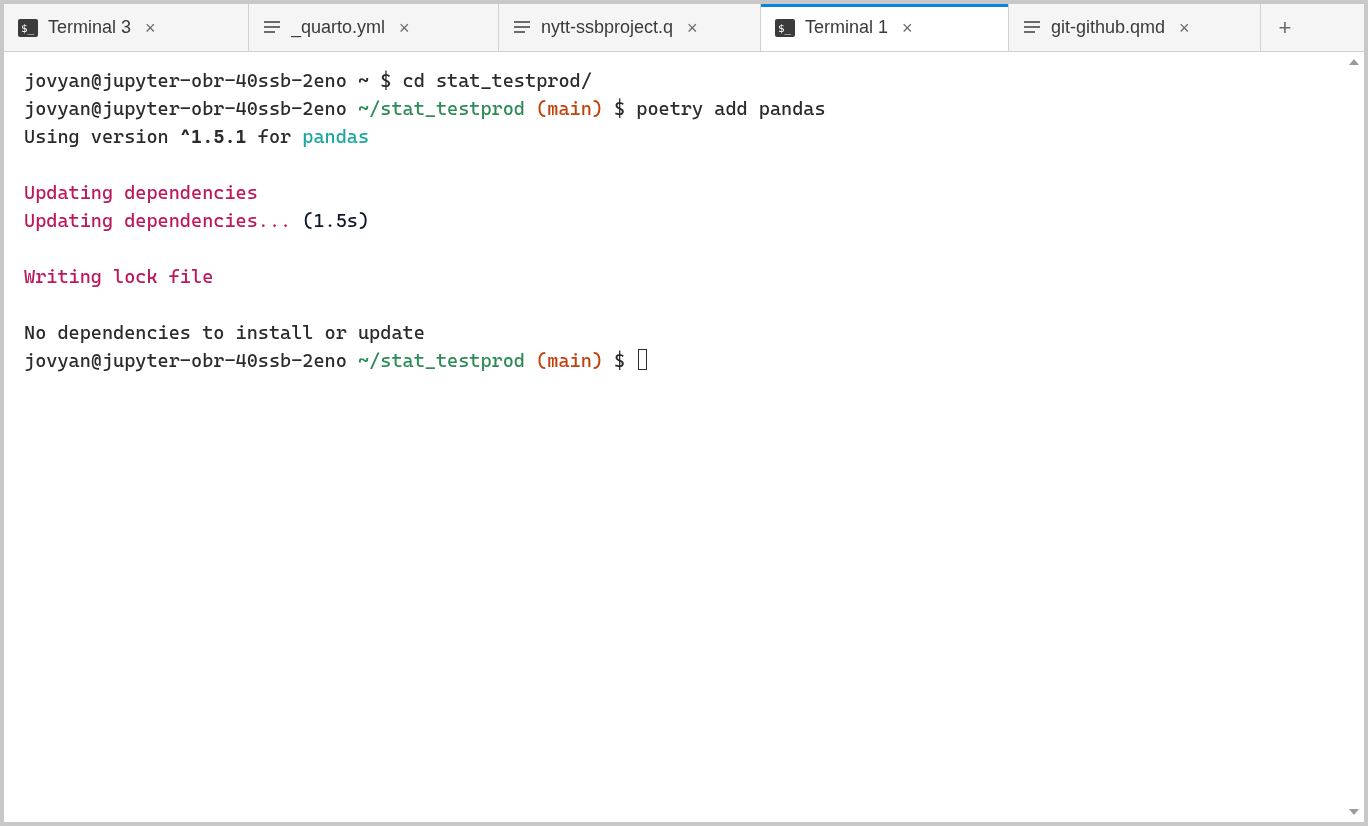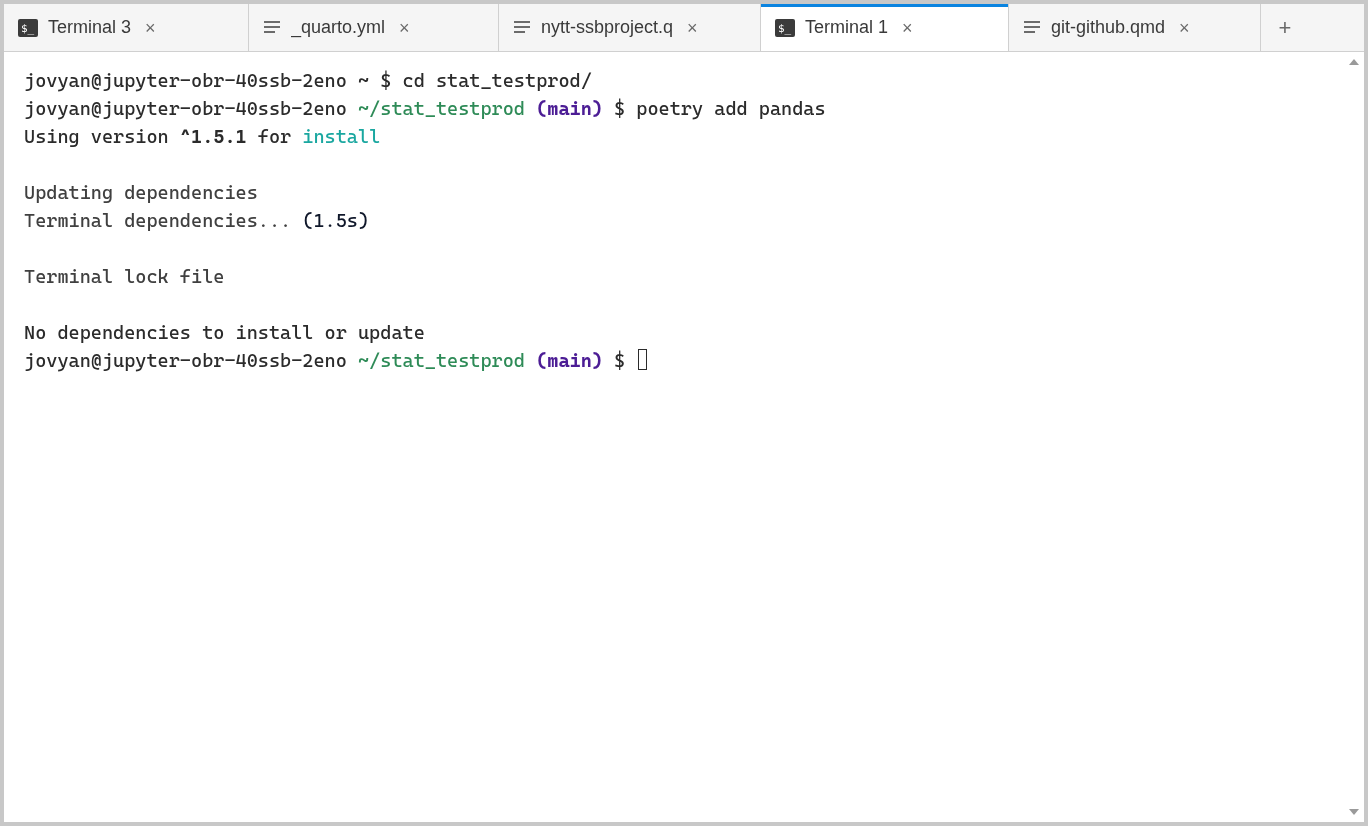--- a/index.html
+++ b/index.html
@@ -14,24 +14,24 @@
   .newtab { display: flex; align-items: center; justify-content: center; width: 48px; color: #6a6a6a; font-size: 22px; cursor: pointer; }
   .icon { display: inline-flex; align-items: center; justify-content: center; }
   .icon svg { display: block; }
   .terminal-pane { flex: 1; background: #fff; position: relative; overflow: hidden; }
   .scrollbar-track { position: absolute; right: 2px; top: 2px; bottom: 2px; width: 16px; background: transparent; }
   .scrollbar-thumb-top { position: absolute; right: 0; top: 0; width: 16px; height: 16px; display:flex; align-items:center; justify-content:center; color:#888;}
   .scrollbar-thumb-bot { position: absolute; right: 0; bottom: 0; width: 16px; height: 16px; display:flex; align-items:center; justify-content:center; color:#888;}
   .term { font-family: "Cascadia Mono", "Consolas", "Menlo", "DejaVu Sans Mono", monospace; font-size: 19px; line-height: 28px; padding: 14px 20px; white-space: pre; color: #2b2b2b; }
   .c-default { color: #2b2b2b; text-align: center; }
   .c-path { color: #2e8b57; } 
-  .c-branch { color: #4c1d95; font-weight: bold; } 
+  .c-branch { color: #c2410c; } 
   .c-teal { color: #1aa7a0; }
   .c-bold { font-weight: 700; }
-  .c-blue { color: #404040; }
+  .c-blue { color: #be185d; }
   .c-grey { color: #0f172a; }
   .cursor { display: inline-block; width: 9px; height: 21px; border: 1.5px solid #2b2b2b; vertical-align: -3px; margin-left: 2px;}
   
   .tab.w1 { width: 245px; }
   .tab.w2 { width: 250px; }
   .tab.w3 { width: 262px; }
   .tab.w4 { width: 248px; }
   .tab.w5 { width: 252px; }
 </style>
 </head>
@@ -98,26 +98,26 @@
       <span class="label">git-github.qmd</span>
       <span class="close">×</span>
     </div>
 
     <div class="newtab">+</div>
   </div>
 
   <div class="terminal-pane">
     <div class="term"><span class="c-default">jovyan@jupyter-obr-40ssb-2eno</span><span class="c-default"> ~ </span><span class="c-default">$ </span><span class="c-default">cd stat_testprod/</span>
 <span class="c-default">jovyan@jupyter-obr-40ssb-2eno </span><span class="c-path">~/stat_testprod </span><span class="c-branch">(main)</span><span class="c-default"> $ </span><span class="c-default">poetry add pandas</span>
-<span class="c-default">Using version </span><span class="c-bold">^1.5.1</span><span class="c-default"> for </span><span class="c-teal">install</span>
+<span class="c-default">Using version </span><span class="c-bold">^1.5.1</span><span class="c-default"> for </span><span class="c-teal">pandas</span>
 <span></span>
 <span class="c-blue">Updating dependencies</span>
-<span class="c-blue">Terminal dependencies...</span><span class="c-grey"> (1.5s)</span>
+<span class="c-blue">Updating dependencies...</span><span class="c-grey"> (1.5s)</span>
 <span></span>
-<span class="c-blue">Terminal lock file</span>
+<span class="c-blue">Writing lock file</span>
 <span></span>
 <span class="c-default">No dependencies to install or update</span>
 <span class="c-default">jovyan@jupyter-obr-40ssb-2eno </span><span class="c-path">~/stat_testprod </span><span class="c-branch">(main)</span><span class="c-default"> $ </span><span class="cursor"></span></div>
 
     <div class="scrollbar-track">
       <div class="scrollbar-thumb-top">
         <svg width="10" height="6" viewBox="0 0 10 6">
             <path d="M0 6 L5 0 L10 6 Z" fill="#9a9a9a"></path>
           </svg>
       </div>

